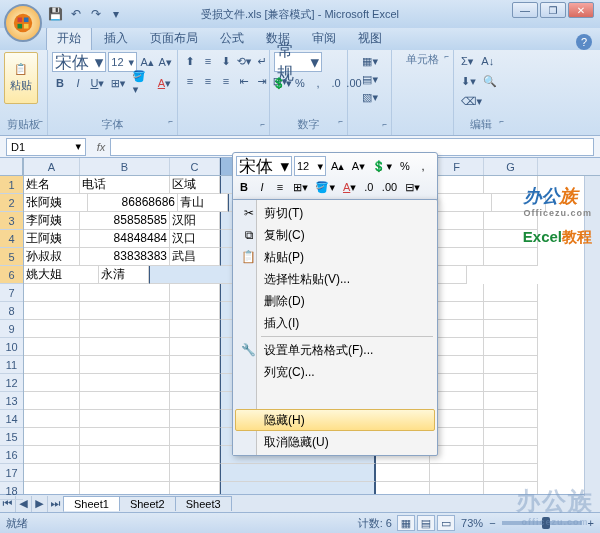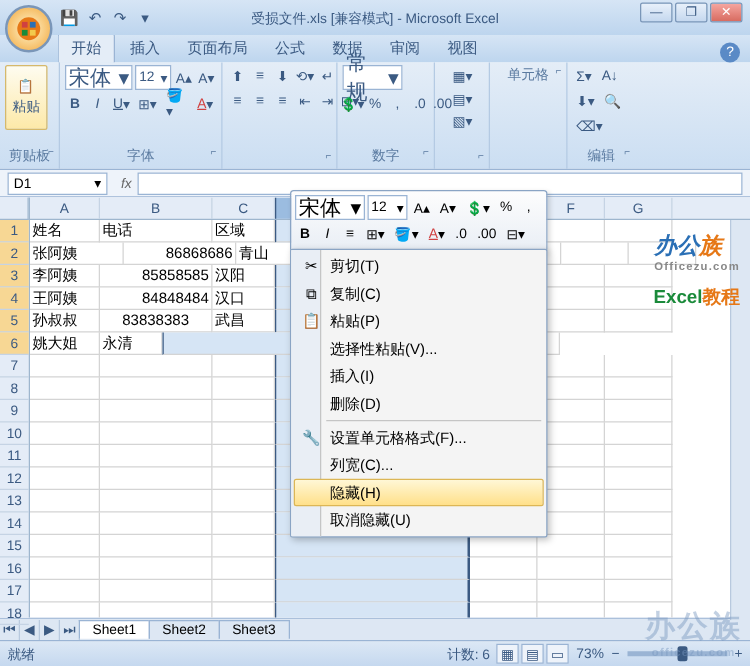--- a/index.html
+++ b/index.html
@@ -42,21 +42,21 @@
 .cells { position: relative; }
 .crow { display: flex; height: 18px; }
 .cell { border-right: 1px solid #d4d4d4; border-bottom: 1px solid #d4d4d4; font-size: 12px; padding: 0 2px; line-height: 17px; overflow: hidden; white-space: nowrap; }
 .cell.sel-col { background: #d6e5f5; border-right: 2px solid #3b5a82; border-left: 1px solid #3b5a82; }
 .cell.ralign { text-align: right; }
 .mini-toolbar { position: absolute; left: 232px; top: 152px; width: 206px; background: linear-gradient(#fdfdfd,#e9eef5); border: 1px solid #8aa4c4; border-radius: 3px; padding: 3px; font-size: 11px; z-index: 30; box-shadow: 2px 2px 4px rgba(0,0,0,.15); }
 .mini-toolbar .rrow { justify-content: flex-start; }
 .context-menu { position: absolute; left: 232px; top: 199px; width: 206px; background: #f4f4f4; border: 1px solid #8aa4c4; border-radius: 2px; font-size: 12px; z-index: 30; box-shadow: 2px 2px 6px rgba(0,0,0,.25); padding: 2px; }
 .menu-item { height: 22px; display: flex; align-items: center; padding-left: 28px; position: relative; cursor: pointer; border: 1px solid transparent; border-radius: 2px; }
 .menu-item .micon { position: absolute; left: 4px; width: 18px; text-align: center; font-size: 12px; }
-.menu-item.hl { background: linear-gradient(#fff7d6,#ffe08a); border: 1px solid #dcb656; }
+.menu-item.hl { background: linear-gradient(#fff7d6,#ffe08a); border: 1px solid #dcb656; margin-top: 26px; }
 .menu-sep { height: 1px; background: #c5c5c5; margin: 2px 2px 2px 26px; }
 .menu-gutter { position: absolute; left: 0; top: 0; bottom: 0; width: 24px; background: #e9eef5; border-right: 1px solid #c5c5c5; z-index: -1; }
 .sheet-tabs { height: 18px; background: #dde7f3; border-top: 1px solid #9ab4d4; display: flex; align-items: center; font-size: 11px; }
 .sheet-tabs .nav { display: flex; gap: 0; }
 .sheet-tabs .nav span { width: 16px; height: 16px; display: inline-flex; align-items: center; justify-content: center; color: #3b5a82; border-right: 1px solid #b8c9de; }
 .sheet-tab { padding: 1px 10px; background: #fff; border: 1px solid #9ab4d4; border-bottom: none; margin-left: -1px; font-size: 11px; }
 .sheet-tab.inactive { background: #dde7f3; }
 .statusbar { height: 21px; background: linear-gradient(#dce8f5,#c5d8ef); border-top: 1px solid #9ab4d4; display: flex; align-items: center; font-size: 11px; color: #3b5a82; padding: 0 6px; gap: 12px; }
 .statusbar .right { margin-left: auto; display: flex; align-items: center; gap: 6px; }
 .zoom-slider { width: 80px; height: 4px; background: #9ab4d4; position: relative; }
@@ -263,21 +263,21 @@
         <div class="crow">
           <div class="cell" style="width: 56px;">姓名</div>
           <div class="cell" style="width: 90px;">电话</div>
           <div class="cell" style="width: 50px;">区域</div>
           <div class="cell sel-col" style="width: 156px;"></div>
           <div class="cell" style="width: 54px;"></div>
           <div class="cell" style="width: 54px;"></div>
           <div class="cell" style="width: 54px;"></div>
         </div>
         <div class="crow">
-          <div class="cell" style="width: 75px;">张阿姨</div>
+          <div class="cell" style="width: 64px;">张阿姨</div>
           <div class="cell ralign" style="width: 90px;">86868686</div>
           <div class="cell" style="width: 50px;">青山</div>
           <div class="cell sel-col" style="width: 156px;"></div>
           <div class="cell" style="width: 54px;"></div>
           <div class="cell" style="width: 54px;"></div>
           <div class="cell" style="width: 54px;"></div>
         </div>
         <div class="crow">
           <div class="cell" style="width: 56px;">李阿姨</div>
           <div class="cell ralign" style="width: 90px;">85858585</div>
@@ -291,29 +291,29 @@
           <div class="cell" style="width: 56px;">王阿姨</div>
           <div class="cell ralign" style="width: 90px;">84848484</div>
           <div class="cell" style="width: 50px;">汉口</div>
           <div class="cell sel-col" style="width: 156px;"></div>
           <div class="cell" style="width: 54px;"></div>
           <div class="cell" style="width: 54px;"></div>
           <div class="cell" style="width: 54px;"></div>
         </div>
         <div class="crow">
           <div class="cell" style="width: 56px;">孙叔叔</div>
-          <div class="cell ralign" style="width: 90px; text-align: center;">83838383</div>
+          <div class="cell ralign" style="width: 90px;">83838383</div>
           <div class="cell" style="width: 50px;">武昌</div>
           <div class="cell sel-col" style="width: 156px;"></div>
           <div class="cell" style="width: 54px;"></div>
           <div class="cell" style="width: 54px;"></div>
           <div class="cell" style="width: 54px;"></div>
         </div>
         <div class="crow">
-          <div class="cell" style="width: 56px;">姚大姐</div>
+          <div class="cell" style="width: 75px;">姚大姐</div>
           <div class="cell" style="width: 50px;">永清</div>
           <div class="cell sel-col" style="width: 156px;"></div>
           <div class="cell" style="width: 54px;"></div>
           <div class="cell" style="width: 54px;"></div>
           <div class="cell" style="width: 54px;"></div>
         </div>
         <div class="crow">
           <div class="cell" style="width: 56px;"></div>
           <div class="cell" style="width: 90px;"></div>
           <div class="cell" style="width: 50px;"></div>
@@ -470,24 +470,24 @@
         <span>复制(C)</span>
       </div>
       <div class="menu-item">
         <span class="micon">📋</span>
         <span>粘贴(P)</span>
       </div>
       <div class="menu-item">
         <span>选择性粘贴(V)...</span>
       </div>
       <div class="menu-item">
+        <span>删除(D)</span>
+      </div>
+      <div class="menu-item">
         <span>插入(I)</span>
-      </div>
-      <div class="menu-item">
-        <span>删除(D)</span>
       </div>
       <div class="menu-sep"></div>
       <div class="menu-item">
         <span class="micon">🔧</span>
         <span>设置单元格格式(F)...</span>
       </div>
       <div class="menu-item">
         <span>列宽(C)...</span>
       </div>
       <div class="menu-item hl">

